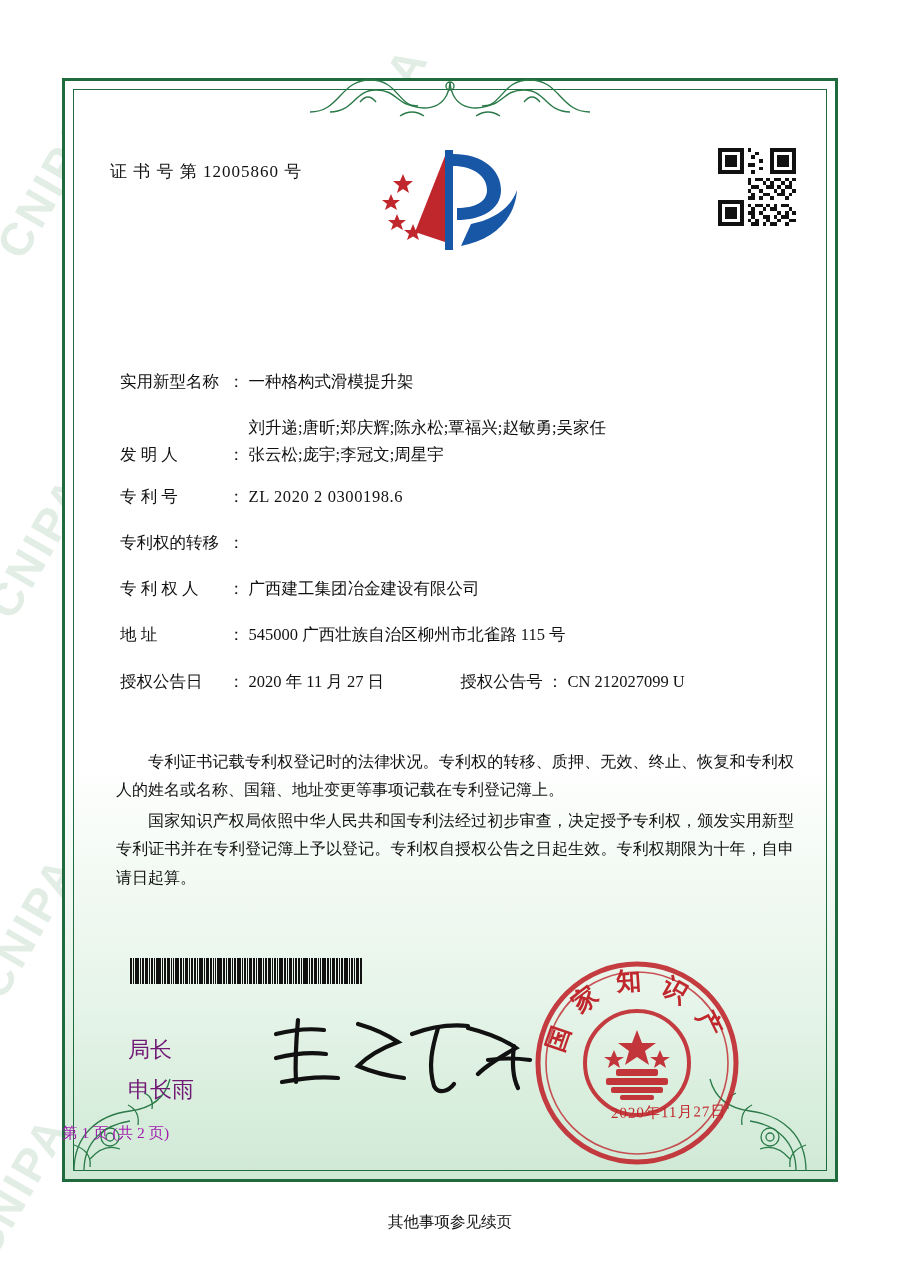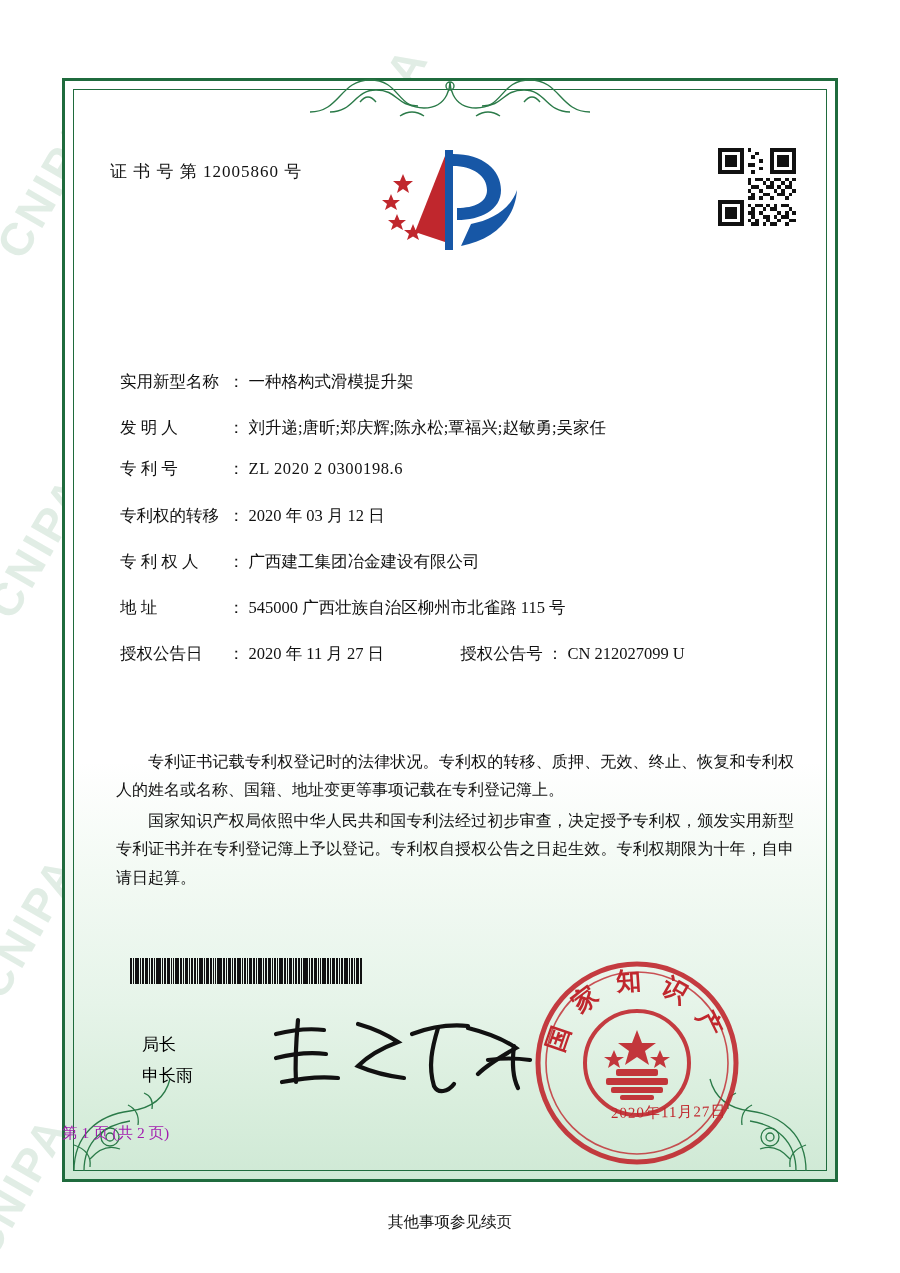--- a/index.html
+++ b/index.html
@@ -185,25 +185,25 @@
   }
   .barcode i {
     display: block;
     background: #111;
     height: 100%;
     margin-right: 1px;
   }
 
   .signer {
     position: absolute;
-    left: 80px;
+    left: 66px;
     top: 952px;
-    font-size: 17px;
+    font-size: 22px;
     line-height: 1.8;
-    color: #000000;
+    color: #701a75;
   }
   .signature {
     position: absolute;
     left: 200px;
     top: 930px;
     width: 300px;
     height: 90px;
   }
 
   .seal {
@@ -424,33 +424,33 @@
         <div class="lbl">实用新型名称</div>
         <div class="colon">：</div>
         <div class="val">一种格构式滑模提升架</div>
       </div>
 
       <div class="row tight">
         <div class="lbl">发   明   人</div>
         <div class="colon">：</div>
         <div class="val">
           <span>刘升递;唐昕;郑庆辉;陈永松;覃福兴;赵敏勇;吴家任</span>
+          <span class="l2">张云松;庞宇;李冠文;周星宇</span>
         </div>
       </div>
 
       <div class="row">
         <div class="lbl">专   利   号</div>
         <div class="colon">：</div>
         <div class="val mono-ish">ZL 2020 2 0300198.6</div>
       </div>
 
       <div class="row">
         <div class="lbl">专利权的转移</div>
         <div class="colon">：</div>
-        <div class="val">2020 年 03 月 12 日</div>
       </div>
 
       <div class="row">
         <div class="lbl">专 利 权 人</div>
         <div class="colon">：</div>
         <div class="val">广西建工集团冶金建设有限公司</div>
       </div>
 
       <div class="row">
         <div class="lbl">地          址</div>

